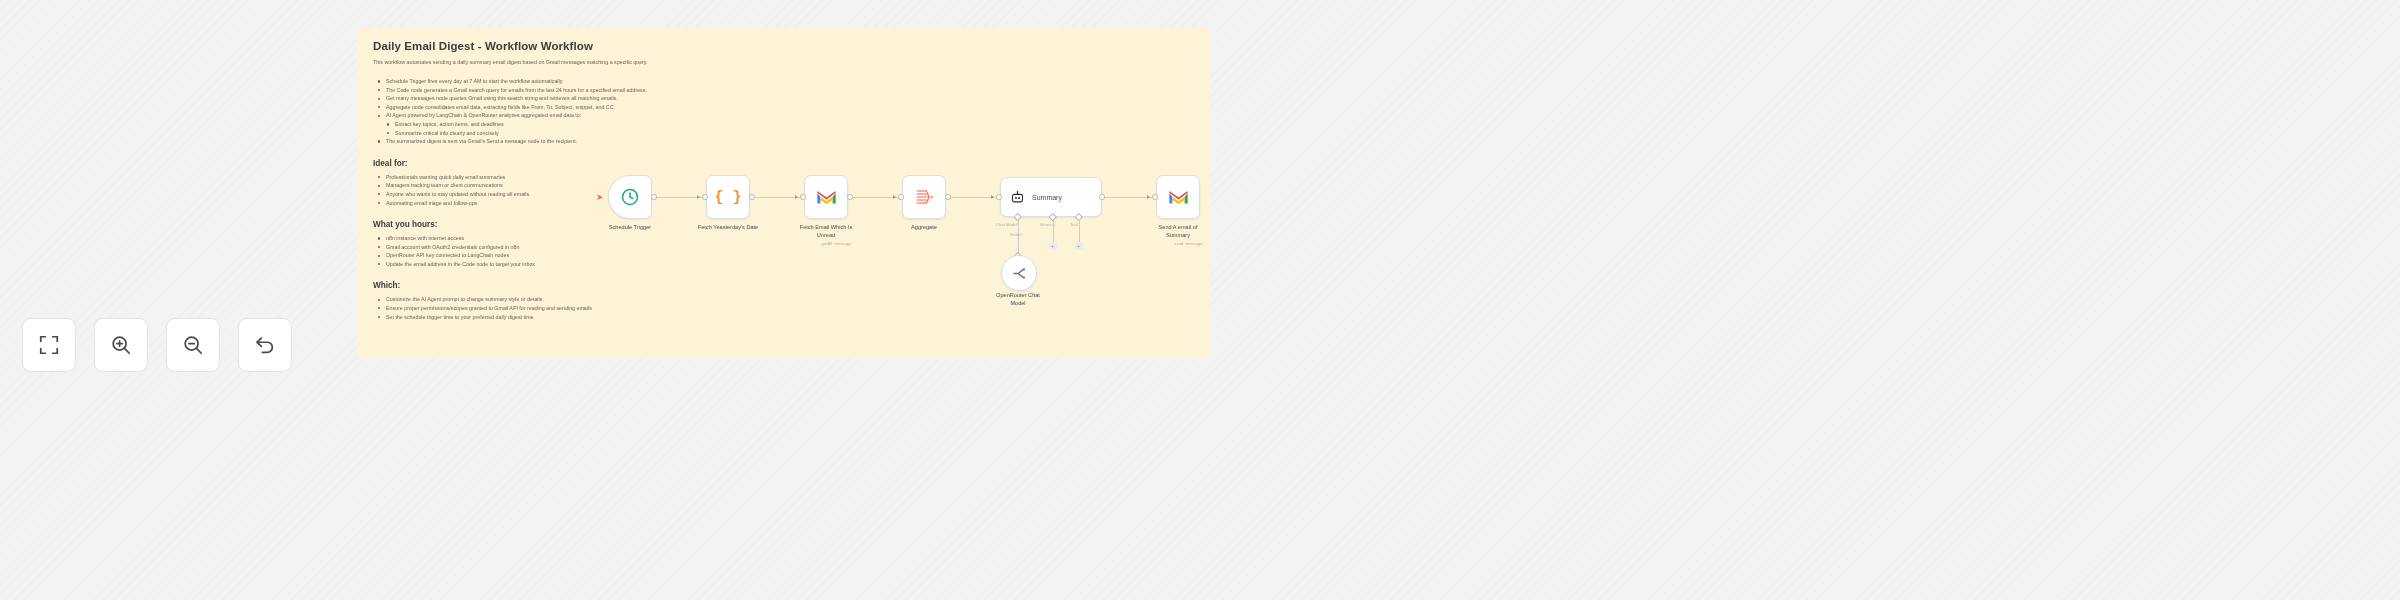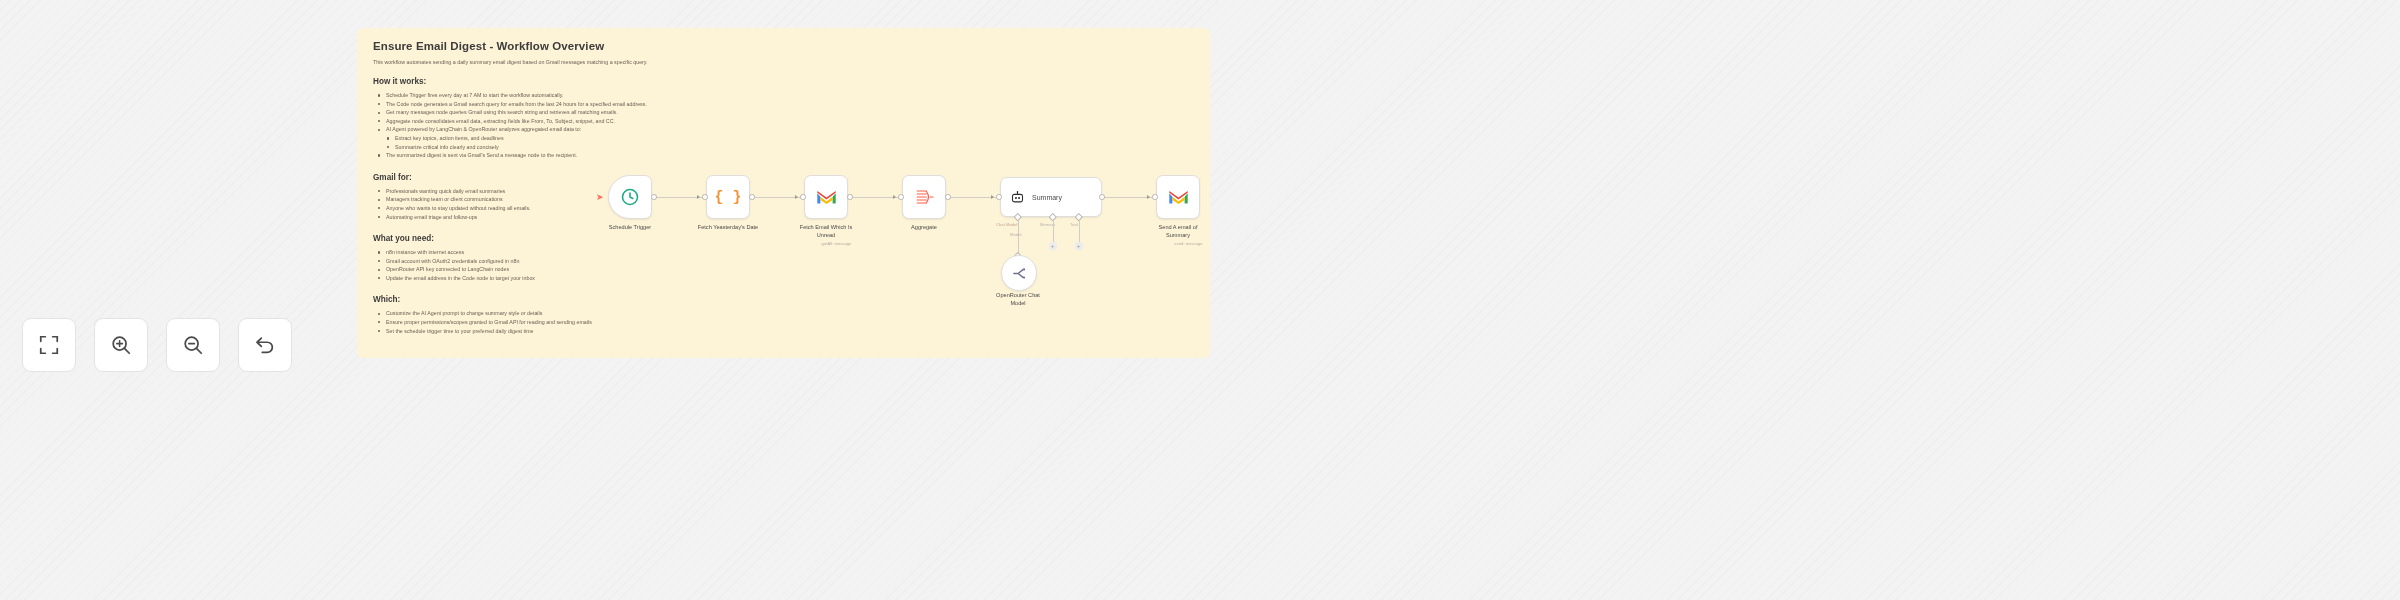--- a/index.html
+++ b/index.html
@@ -224,42 +224,41 @@
     justify-content: center;
     cursor: pointer;
   }
 </style>
 </head>
 <body>
 
 <div id="canvas">
 
   <div id="sticky">
-    <div class="note-title">Ensure Email Digest - Workflow Overview</div>
+    <div class="note-title">Daily Email Digest - Workflow Workflow</div>
     <div class="note-sub">This workflow automates sending a daily summary email digest based on Gmail messages matching a specific query.</div>
     <div id="sections-host">
-        <h3>How it works:</h3>
         <ul>
           <li>Schedule Trigger fires every day at 7 AM to start the workflow automatically.</li>
           <li>The Code node generates a Gmail search query for emails from the last 24 hours for a specified email address.</li>
           <li>Get many messages node queries Gmail using this search string and retrieves all matching emails.</li>
           <li>Aggregate node consolidates email data, extracting fields like From, To, Subject, snippet, and CC.</li>
           <li>AI Agent powered by LangChain &amp; OpenRouter analyzes aggregated email data to:</li>
           <li class="sub">Extract key topics, action items, and deadlines</li>
           <li class="sub">Summarize critical info clearly and concisely</li>
           <li>The summarized digest is sent via Gmail's Send a message node to the recipient.</li>
         </ul>
-        <h3>Gmail for:</h3>
+        <h3>Ideal for:</h3>
         <ul>
           <li>Professionals wanting quick daily email summaries</li>
           <li>Managers tracking team or client communications</li>
           <li>Anyone who wants to stay updated without reading all emails.</li>
           <li>Automating email triage and follow-ups</li>
         </ul>
-        <h3>What you need:</h3>
+        <h3>What you hours:</h3>
         <ul>
           <li>n8n instance with internet access</li>
           <li>Gmail account with OAuth2 credentials configured in n8n</li>
           <li>OpenRouter API key connected to LangChain nodes</li>
           <li>Update the email address in the Code node to target your inbox</li>
         </ul>
         <h3>Which:</h3>
         <ul>
           <li>Customize the AI Agent prompt to change summary style or details</li>
           <li>Ensure proper permissions/scopes granted to Gmail API for reading and sending emails</li>

